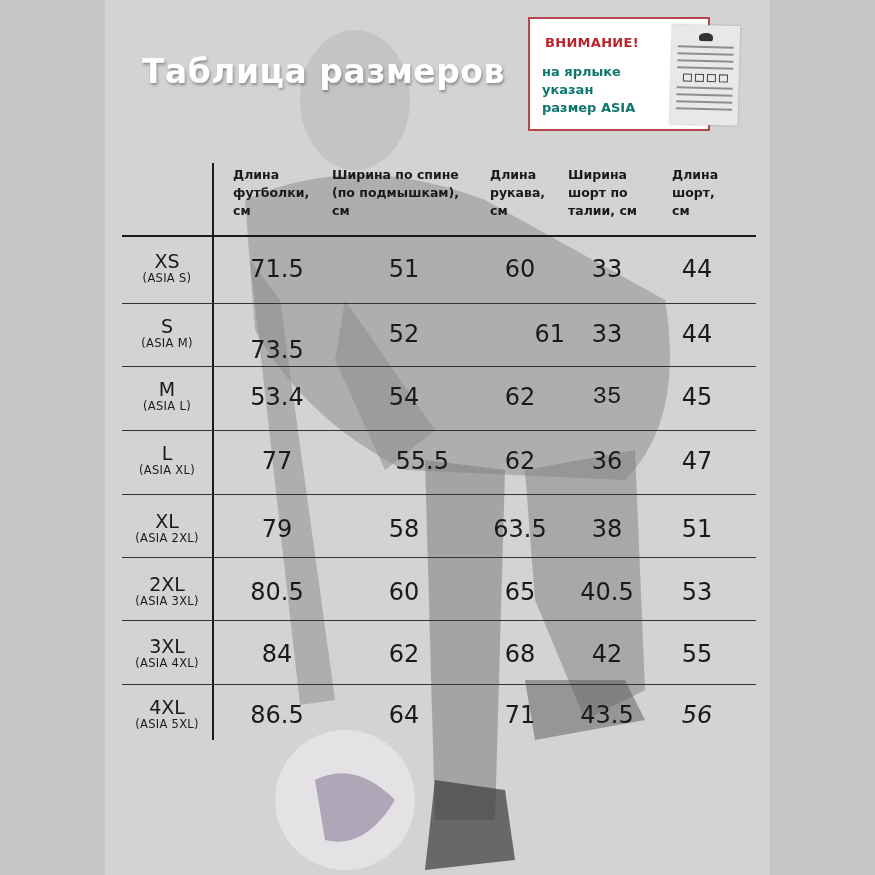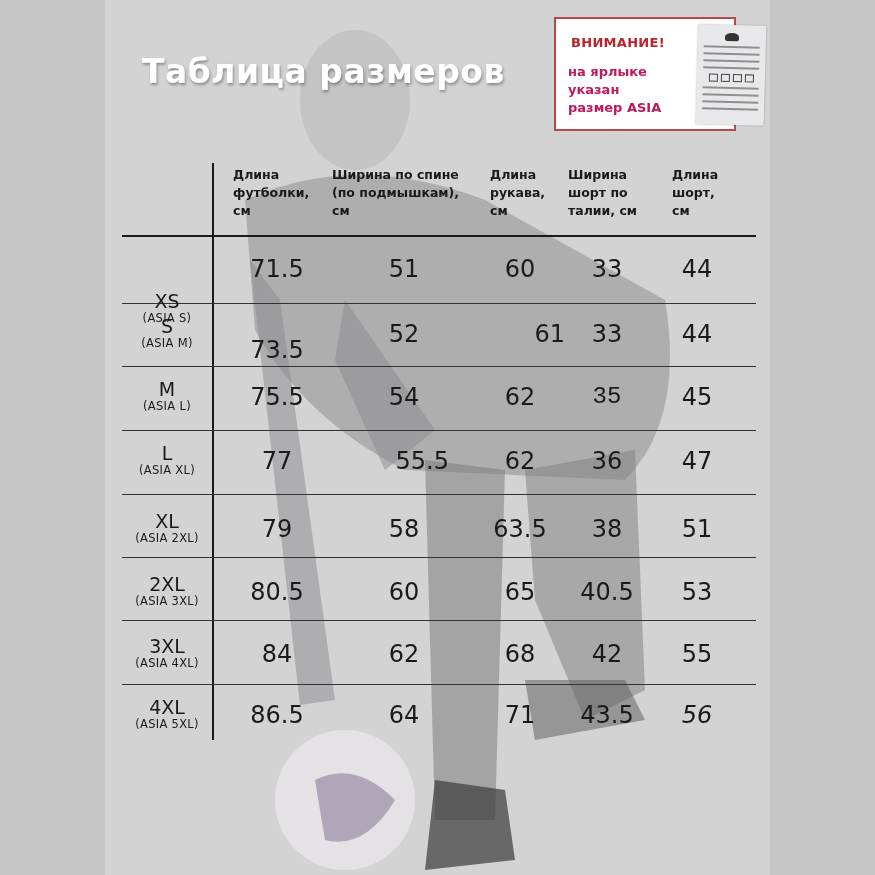--- a/index.html
+++ b/index.html
@@ -15,30 +15,30 @@
   }
   
   .photo { position: absolute; left: 0; top: 0; width: 665px; height: 875px; }
   .title {
     position: absolute; left: 142px; top: 52px;
     font-size: 33px; font-weight: bold; color: #ffffff; letter-spacing: 0.5px;
     text-shadow: 1px 2px 3px rgba(0,0,0,0.35);
     font-family: "DejaVu Sans", sans-serif;
   }
   .notice {
-    position: absolute; left: 554px; top: 17px; width: 182px; height: 114px;
+    position: absolute; left: 528px; top: 17px; width: 182px; height: 114px;
     background: #ffffff; border: 2px solid #b8474c; box-sizing: border-box;
   }
   .notice-head {
     position: absolute; left: 15px; top: 16px; font-size: 13px; font-weight: bold;
     color: #b8252d; letter-spacing: 0.3px;
   }
   .notice-body {
     position: absolute; left: 12px; top: 44px; font-size: 13px; line-height: 18px;
-    color: #be185d; font-weight: bold;
+    color: #0f766e; font-weight: bold;
   }
   .notice-body div { white-space: nowrap; }
   .label-tag {
     position: absolute; left: 141px; top: 6px; width: 68px; height: 100px;
     background: #e8e8ea; transform: rotate(1.5deg);
     box-shadow: 0 0 2px rgba(0,0,0,0.3);
   }
   .label-tag .ln { height: 2px; background: #6a6a6a; margin: 5px 6px 0; opacity: 0.7; }
   .label-tag .logo { width: 14px; height: 8px; background: #333; margin: 8px auto 2px; border-radius: 50% 50% 2px 2px; }
   .label-tag .icons { display: flex; justify-content: center; gap: 3px; margin-top: 5px; }
@@ -134,21 +134,21 @@
 рукава,
 см</div>
 <div class="colhead" style="left:568px">Ширина
 шорт по
 талии, см</div>
 <div class="colhead" style="left:672px">Длина
 шорт,
 см</div>
 
 <div id="rows">
-    <div class="size" style="top: 251px; margin-top: 40px;">
+    <div class="size" style="top: 251px;">
       <div class="main">XS</div>
       <div class="asia">(ASIA S)</div>
     </div>
     <div class="cell" style="left: 277px; top: 255px;">71.5</div>
     <div class="cell" style="left: 404px; top: 255px;">51</div>
     <div class="cell" style="left: 520px; top: 255px;">60</div>
     <div class="cell" style="left: 607px; top: 255px;">33</div>
     <div class="cell" style="left: 697px; top: 255px;">44</div>
     <div class="size" style="top: 316px;">
       <div class="main">S</div>
@@ -156,21 +156,21 @@
     </div>
     <div class="cell" style="left: 277px; top: 336px;">73.5</div>
     <div class="cell" style="left: 404px; top: 320px;">52</div>
     <div class="cell" style="left: 520px; top: 320px; text-align: right;">61</div>
     <div class="cell" style="left: 607px; top: 320px;">33</div>
     <div class="cell" style="left: 697px; top: 320px;">44</div>
     <div class="size" style="top: 379px;">
       <div class="main">M</div>
       <div class="asia">(ASIA L)</div>
     </div>
-    <div class="cell" style="left: 277px; top: 383px;">75.5</div>
+    <div class="cell" style="left: 277px; top: 383px;">53.4</div>
     <div class="cell" style="left: 404px; top: 383px;">54</div>
     <div class="cell" style="left: 520px; top: 383px;">62</div>
     <div class="cell" style="left: 607px; top: 383px; font-family: Liberation Mono, monospace;">35</div>
     <div class="cell" style="left: 697px; top: 383px;">45</div>
     <div class="size" style="top: 443px;">
       <div class="main">L</div>
       <div class="asia">(ASIA XL)</div>
     </div>
     <div class="cell" style="left: 277px; top: 447px;">77</div>
     <div class="cell" style="left: 404px; top: 447px; text-align: right;">55.5</div>

